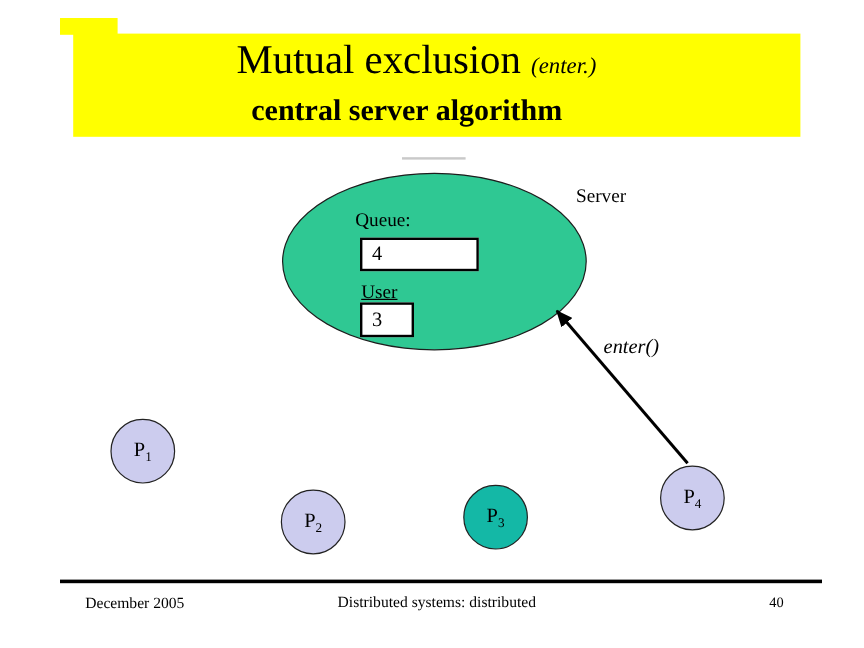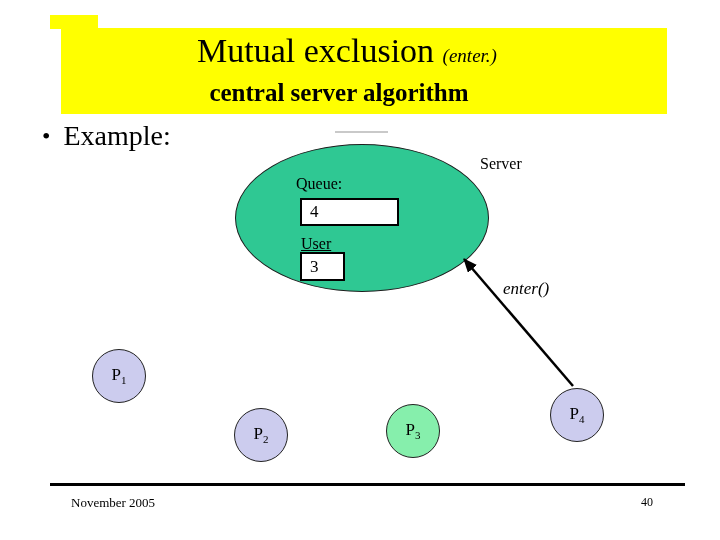--- a/index.html
+++ b/index.html
@@ -32,21 +32,21 @@
   
   .arrow-svg { position:absolute; left:0; top:0; pointer-events:none; }
   
   .process { position:absolute; width:52px; height:52px; border-radius:50%;
     background:#CCCCEE; border:1px solid #222;
     display:flex; align-items:center; justify-content:center;
     font-size:17px; }
   .process sub { font-size:11px; line-height:1; }
   .p1 { left:92px;  top:349px; }
   .p2 { left:234px; top:408px; }
-  .p3 { left:386px; top:404px; background:#86efac;text-align:right; }
+  .p3 { left:386px; top:404px; background:#14b8a6;text-align:right; }
   .p4 { left:550px; top:388px; }
   
   .footer-line { position:absolute; left:50px; top:483px; width:635px; height:3px; background:#000; }
   .footer-date { position:absolute; left:71px; top:495px; font-size:13px; }
   .footer-center { position:absolute; left:264px; top:494px; width:200px; text-align:center; font-size:13px; line-height:15px; }
   .footer-page { position:absolute; left:641px; top:495px; font-size:12px; }
 </style>
 </head>
 <body>
 
@@ -54,23 +54,20 @@
 
   <div class="banner-notch"></div>
   <div class="title-banner">
     <div class="title-line1">
       <span>Mutual exclusion</span>
       <span class="title-cont">(enter.)</span>
     </div>
     <div class="title-line2">central server algorithm</div>
   </div>
 
-  <div class="bullet-row">
-    <span class="bullet-glyph">•</span><span class="bullet-text">Example:</span>
-  </div>
 
   <div class="stray-line"></div>
 
   <div class="server-ellipse"></div>
   <div class="server-label">Server</div>
   <div class="queue-label">Queue:</div>
   <div class="queue-box">4</div>
   <div class="user-label">User</div>
   <div class="user-box">3</div>
 
@@ -91,18 +88,19 @@
     <span><span>P</span><sub>2</sub></span>
   </div>
   <div class="process p3">
     <span><span>P</span><sub>3</sub></span>
   </div>
   <div class="process p4">
     <span><span>P</span><sub>4</sub></span>
   </div>
 
   <div class="footer-line"></div>
-  <div class="footer-date">November 2005</div>
+  <div class="footer-date">December 2005</div>
   <div class="footer-center">
+    <div>Distributed systems: distributed</div>
   </div>
   <div class="footer-page">40</div>
 
 </div>
 
 </body></html>

